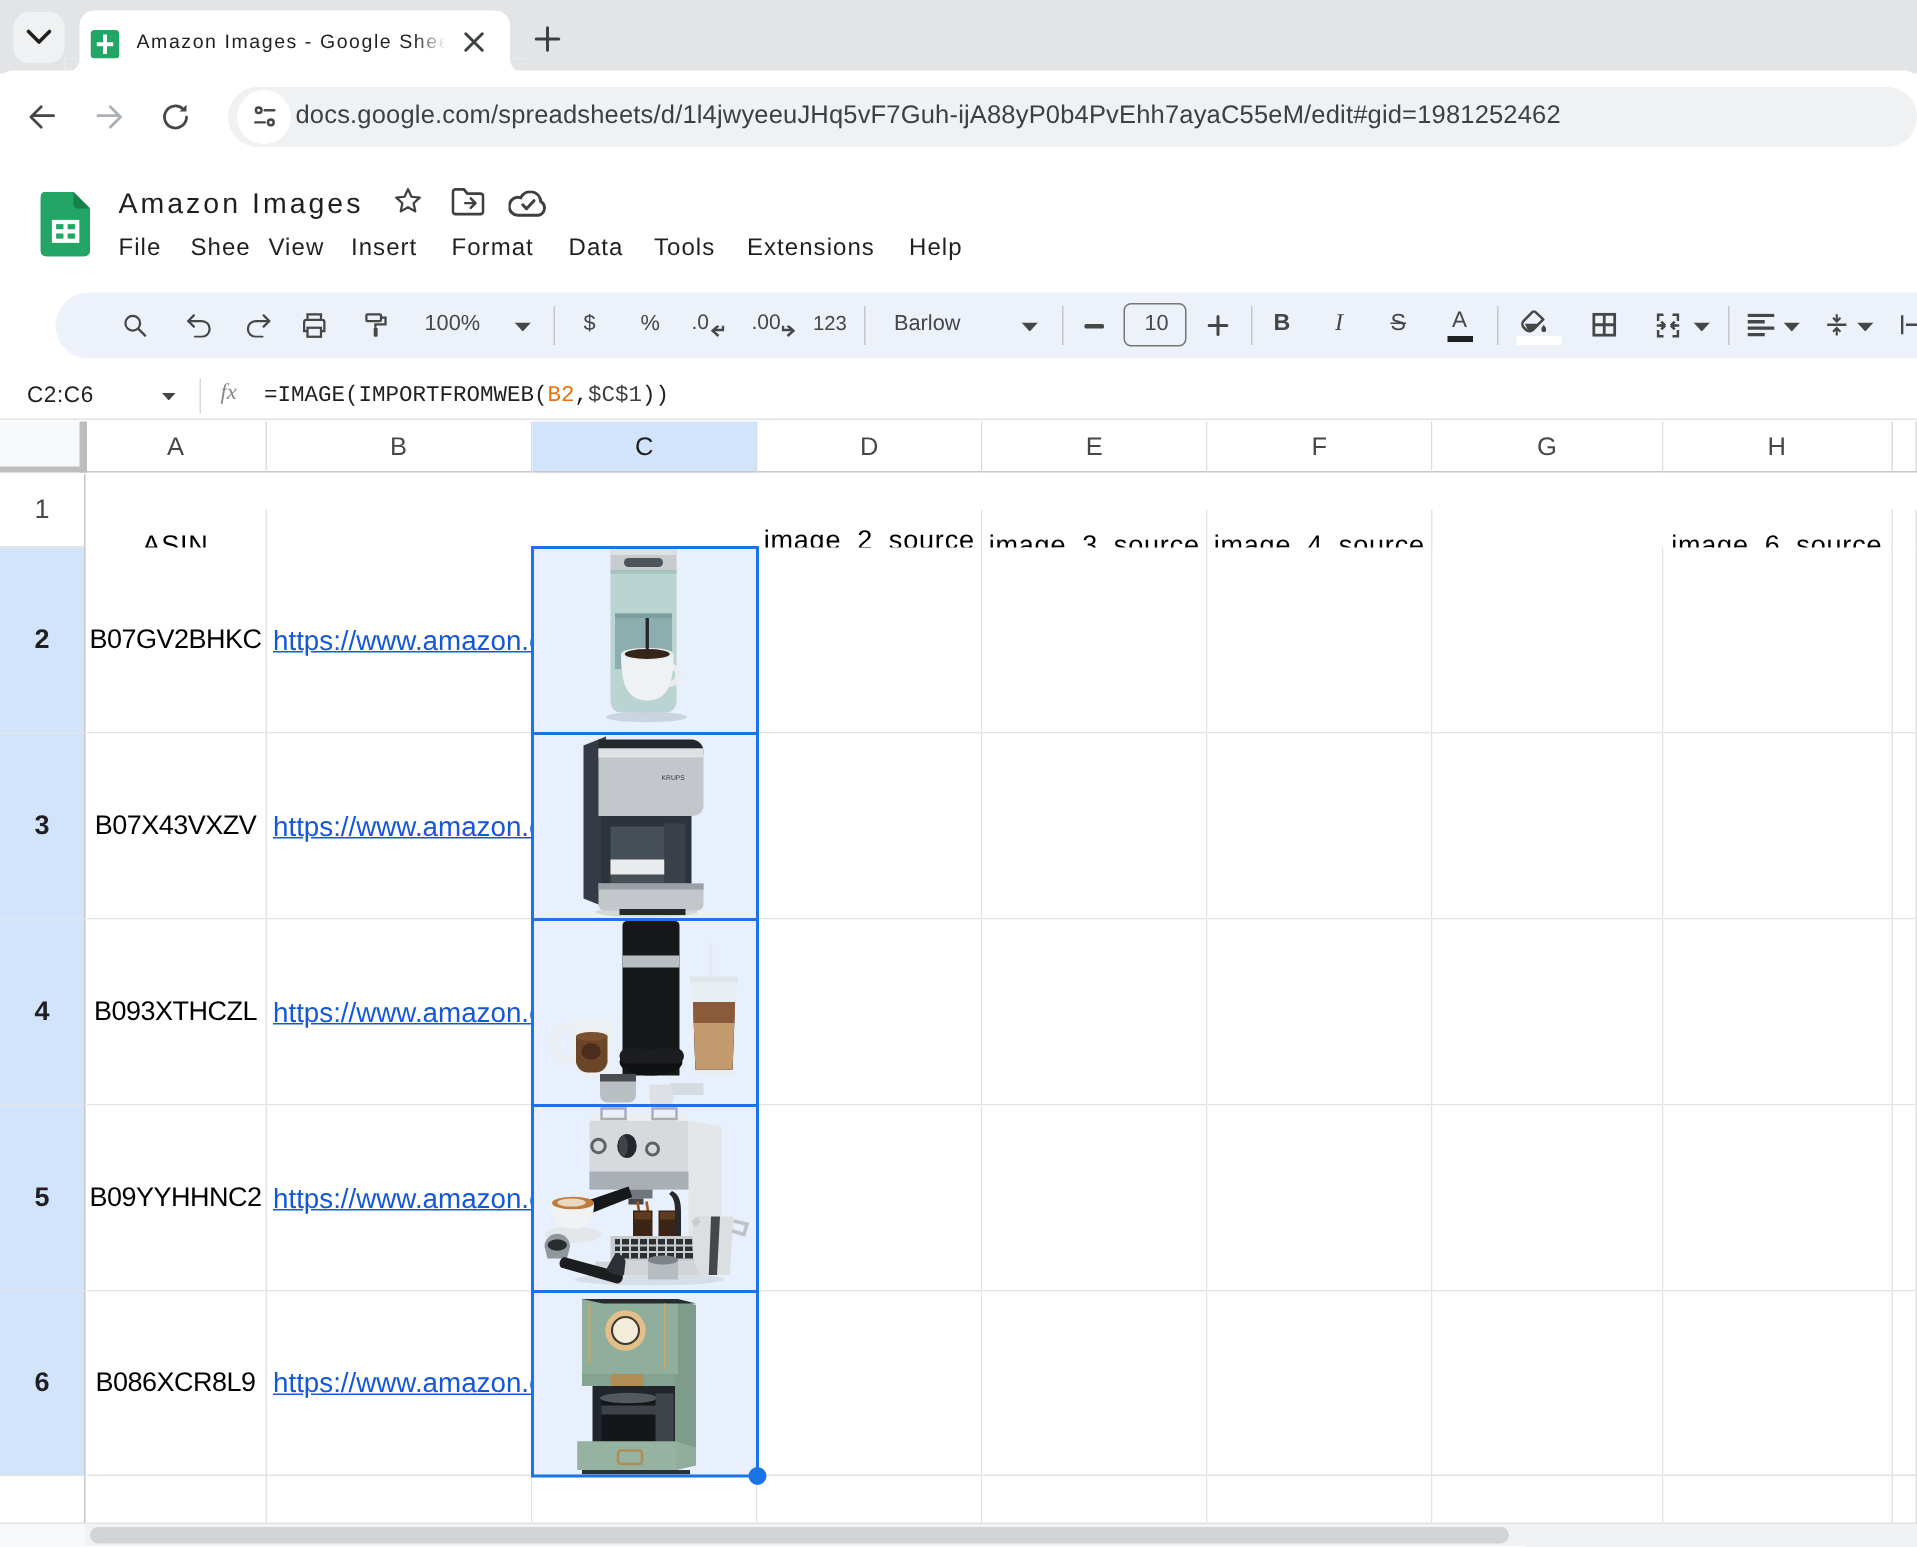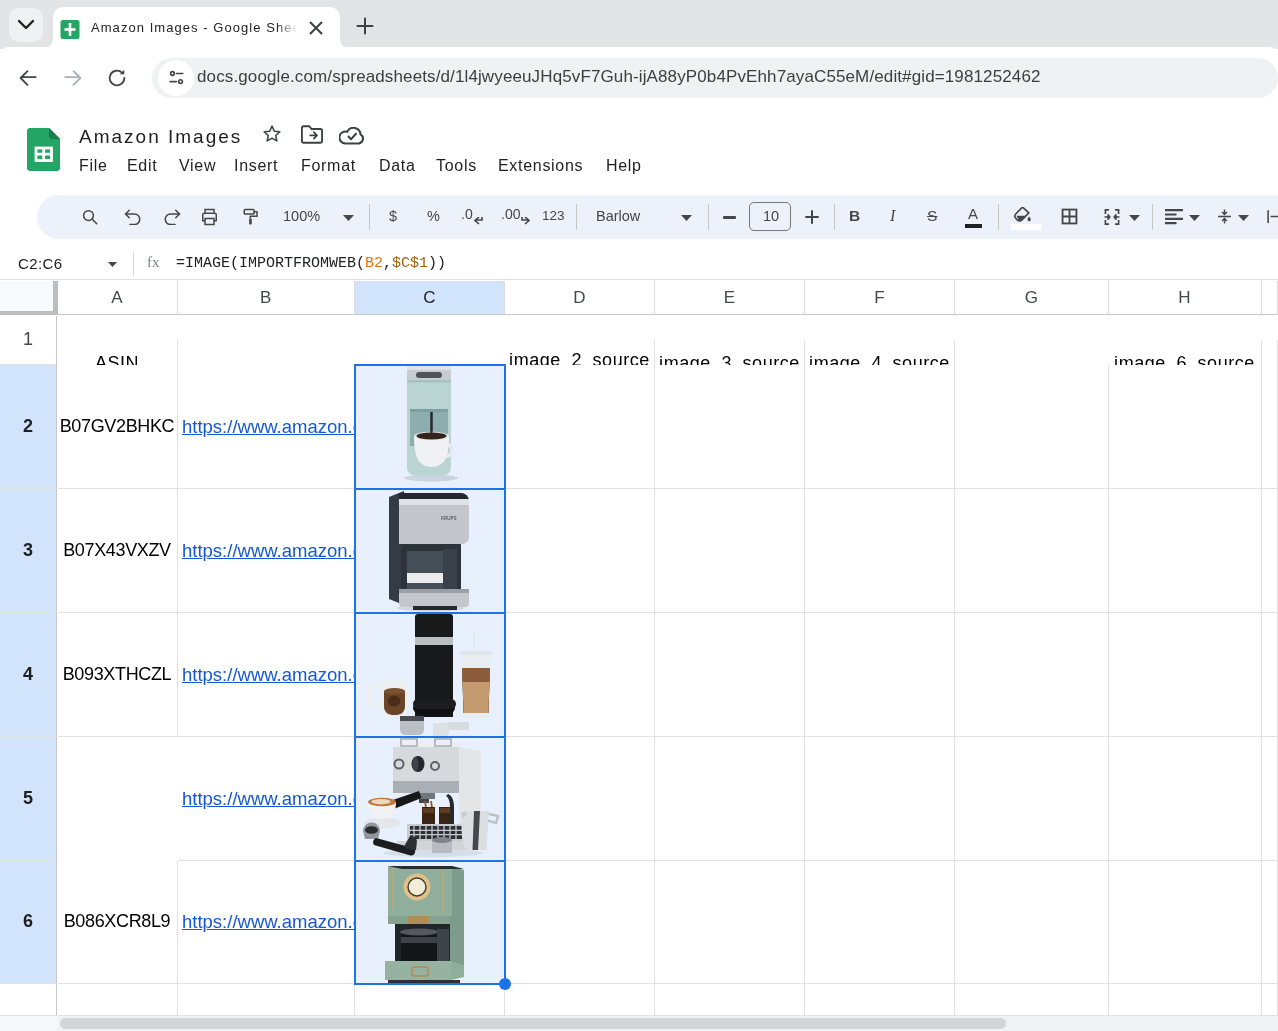--- a/index.html
+++ b/index.html
@@ -21,21 +21,21 @@
 #doctitle { left:79px; top:19px; font-size:19px; letter-spacing:2.0px; color:#1F1F1F; }
 #menurow { left:0px; top:50px; height:22px; font-size:16px; letter-spacing:0.7px; color:#1F1F1F; }
 .menuitem { position:absolute; top:0; }
 
 #toolbar { left:37px; top:195px; width:1241px; height:44px; background:#EDF2FA; border-radius:22px 0 0 22px; color:#444746; }
 .tbtxt { position:absolute; font-size:14.5px; color:#444746; }
 .tdiv { position:absolute; top:9px; width:1px; height:26px; background:#C4C7C5; }
 
 #fbar { left:0; top:248px; width:1278px; height:32px; background:#fff; border-bottom:1px solid #E1E3E1; }
 #namebox { left:18px; top:7px; font-size:15px; letter-spacing:0.4px; color:#202124; }
-#fx { left:147px; top:6px; font-size:15px; color:#80868B; font-family:"Liberation Serif",serif; }
+#fx { left:147px; top:6px; font-style:italic; font-size:15px; color:#80868B; font-family:"Liberation Serif",serif; }
 #formula { left:176px; top:7px; font-size:15px; font-family:"Liberation Mono",monospace; color:#202124; }
 
 #grid { left:0; top:281px; width:1278px; height:750px; background:#fff; }
 .colhead { position:absolute; top:0; height:34px; border-right:1px solid #DADCE0; border-bottom:1px solid #C7C7C7; font-size:17px; color:#45484B; display:flex; align-items:center; justify-content:center; background:#fff; }
 .rowhead { position:absolute; left:0; width:57px; border-right:1px solid #C7C7C7; border-bottom:1px solid #E1E3E1; font-size:18px; color:#45484B; display:flex; align-items:center; justify-content:center; background:#fff; }
 .cell { position:absolute; border-right:1px solid #E1E3E1; border-bottom:1px solid #E1E3E1; background:#fff; overflow:hidden; }
 .ctext { display:flex; align-items:center; justify-content:center; font-size:18px; letter-spacing:-0.35px; color:#000; }
 .hdrtext { display:flex; align-items:center; justify-content:center; font-size:18px; letter-spacing:0.55px; color:#000;margin-top:24px; }
 #corner { left:0; top:0; width:58px; height:34px; background:#F8F9FA; border-right:5px solid #BDBDBD; border-bottom:4px solid #BDBDBD; }
 .selhead { background:#D2E3FC !important; color:#1F1F1F !important; font-weight:bold; }
@@ -113,21 +113,21 @@
   <svg class="abs" style="left:301px;top:18px" width="22" height="19" viewBox="0 0 24 20">
       <path d="M1 3 a2 2 0 0 1 2-2 h6 l2.5 3 H21 a2 2 0 0 1 2 2 v11 a2 2 0 0 1 -2 2 H3 a2 2 0 0 1 -2-2 z" fill="none" stroke="#3C4043" stroke-width="2"></path>
       <path d="M10 11 h7 M14 7.5 L17.5 11 14 14.5" fill="none" stroke="#3C4043" stroke-width="1.8" stroke-linejoin="round" stroke-linecap="round"></path>
     </svg>
   <svg class="abs" style="left:339px;top:20px" width="25" height="18" viewBox="0 0 25 18">
       <path d="M7 16.5 a6 6 0 1 1 1.2-11.7 A7 7 0 0 1 21.5 7.3 a5 5 0 0 1 -1.5 9.2 z" fill="none" stroke="#3C4043" stroke-width="2"></path>
       <path d="M9.5 9.5 l2.5 2.7 5-5.4" fill="none" stroke="#3C4043" stroke-width="2" stroke-linecap="round" stroke-linejoin="round"></path>
     </svg>
   <div class="abs" id="menurow">
     <span class="menuitem" style="left:79px">File</span>
-    <span class="menuitem" style="left:127px">Edit</span>
+    <span class="menuitem" style="left:127px">Shee</span>
     <span class="menuitem" style="left:179px">View</span>
     <span class="menuitem" style="left:234px">Insert</span>
     <span class="menuitem" style="left:301px">Format</span>
     <span class="menuitem" style="left:379px">Data</span>
     <span class="menuitem" style="left:436px">Tools</span>
     <span class="menuitem" style="left:498px">Extensions</span>
     <span class="menuitem" style="left:606px">Help</span>
   </div>
 </div>
 
@@ -228,21 +228,21 @@
 
 </div>
 
 <div class="abs" id="fbar">
   <span class="abs" id="namebox">C2:C6</span>
   <svg class="abs" style="left:108px;top:14px" width="9" height="5" viewBox="0 0 9 5">
       <path d="M0 0 L4.5 5 L9 0 z" fill="#444746"></path>
     </svg>
   <div class="abs" style="left:133px;top:4px;width:1px;height:24px;background:#D6D9DC;"></div>
   <span class="abs" id="fx">fx</span>
-  <span class="abs" id="formula">=IMAGE(IMPORTFROMWEB(<span style="color:#E8710A">B2</span>,<span style="color:#a16207">$C$1</span>))</span>
+  <span class="abs" id="formula">=IMAGE(IMPORTFROMWEB(<span style="color:#E8710A">B2</span>,<span style="color:#404040">$C$1</span>))</span>
 </div>
 
 <div class="abs" id="grid">
     <div class="colhead" style="left: 57.5px; width: 120px;">A</div>
     <div class="colhead" style="left: 177.5px; width: 177.5px;">B</div>
     <div class="colhead selhead" style="left: 355px; width: 150px; color: rgb(31, 31, 31); font-weight: normal;">C</div>
     <div class="colhead" style="left: 505px; width: 150px;">D</div>
     <div class="colhead" style="left: 655px; width: 150px;">E</div>
     <div class="colhead" style="left: 805px; width: 150px;">F</div>
     <div class="colhead" style="left: 955px; width: 153.5px;">G</div>
@@ -343,20 +343,21 @@
         <path d="M78 110 h16 v10 a4 4 0 0 1 -4 4 h-8 a4 4 0 0 1 -4 -4 z" fill="#dde1e5"></path>
         <path d="M92 109 h22 v8 h-20 z" fill="#d6dbdf"></path>
       </svg>
     </div>
     <div class="cell" style="left: 505px; width: 150px; top: 331.9px; height: 123.9px;"></div>
     <div class="cell" style="left: 655px; width: 150px; top: 331.9px; height: 123.9px;"></div>
     <div class="cell" style="left: 805px; width: 150px; top: 331.9px; height: 123.9px;"></div>
     <div class="cell" style="left: 955px; width: 153.5px; top: 331.9px; height: 123.9px;"></div>
     <div class="cell" style="left: 1108.5px; width: 153px; top: 331.9px; height: 123.9px;"></div>
     <div class="cell" style="left: 1261.5px; width: 16.5px; top: 331.9px; height: 123.9px;"></div>
+    <div class="cell ctext" style="left: 57.5px; width: 120px; top: 455.8px; height: 123.8px;">B09YYHHNC2</div>
     <div class="cell" style="left: 177.5px; width: 177.5px; top: 455.8px; height: 123.8px;">
       <span class="link" style="position:absolute;left:4.5px;top:50.900000000000006px">https://www.amazon.com/dp/B09YYHHNC2</span>
     </div>
     <div class="cell selcell" id="imgcell4" style="left: 355px; width: 150px; top: 455.8px; height: 123.8px;">
       <svg style="position:absolute;left:0;top:0" width="150" height="124" viewBox="0 0 150 124">
         <ellipse cx="78" cy="116" rx="50" ry="4" fill="#c2c7cd" opacity="0.45"></ellipse>
         <path d="M38 10 h66 v46 h-66 z" fill="#d7dadd"></path>
         <path d="M104 10 L126 14 V100 h-22 z" fill="#e3e5e7"></path>
         <path d="M38 10 h66 l-3 -4 h-60 z" fill="#eceeef"></path>
         <path d="M46 2 h16 v7 h-16 z M80 2 h16 v7 h-16 z" fill="none" stroke="#a7adb2" stroke-width="1.6"></path>

